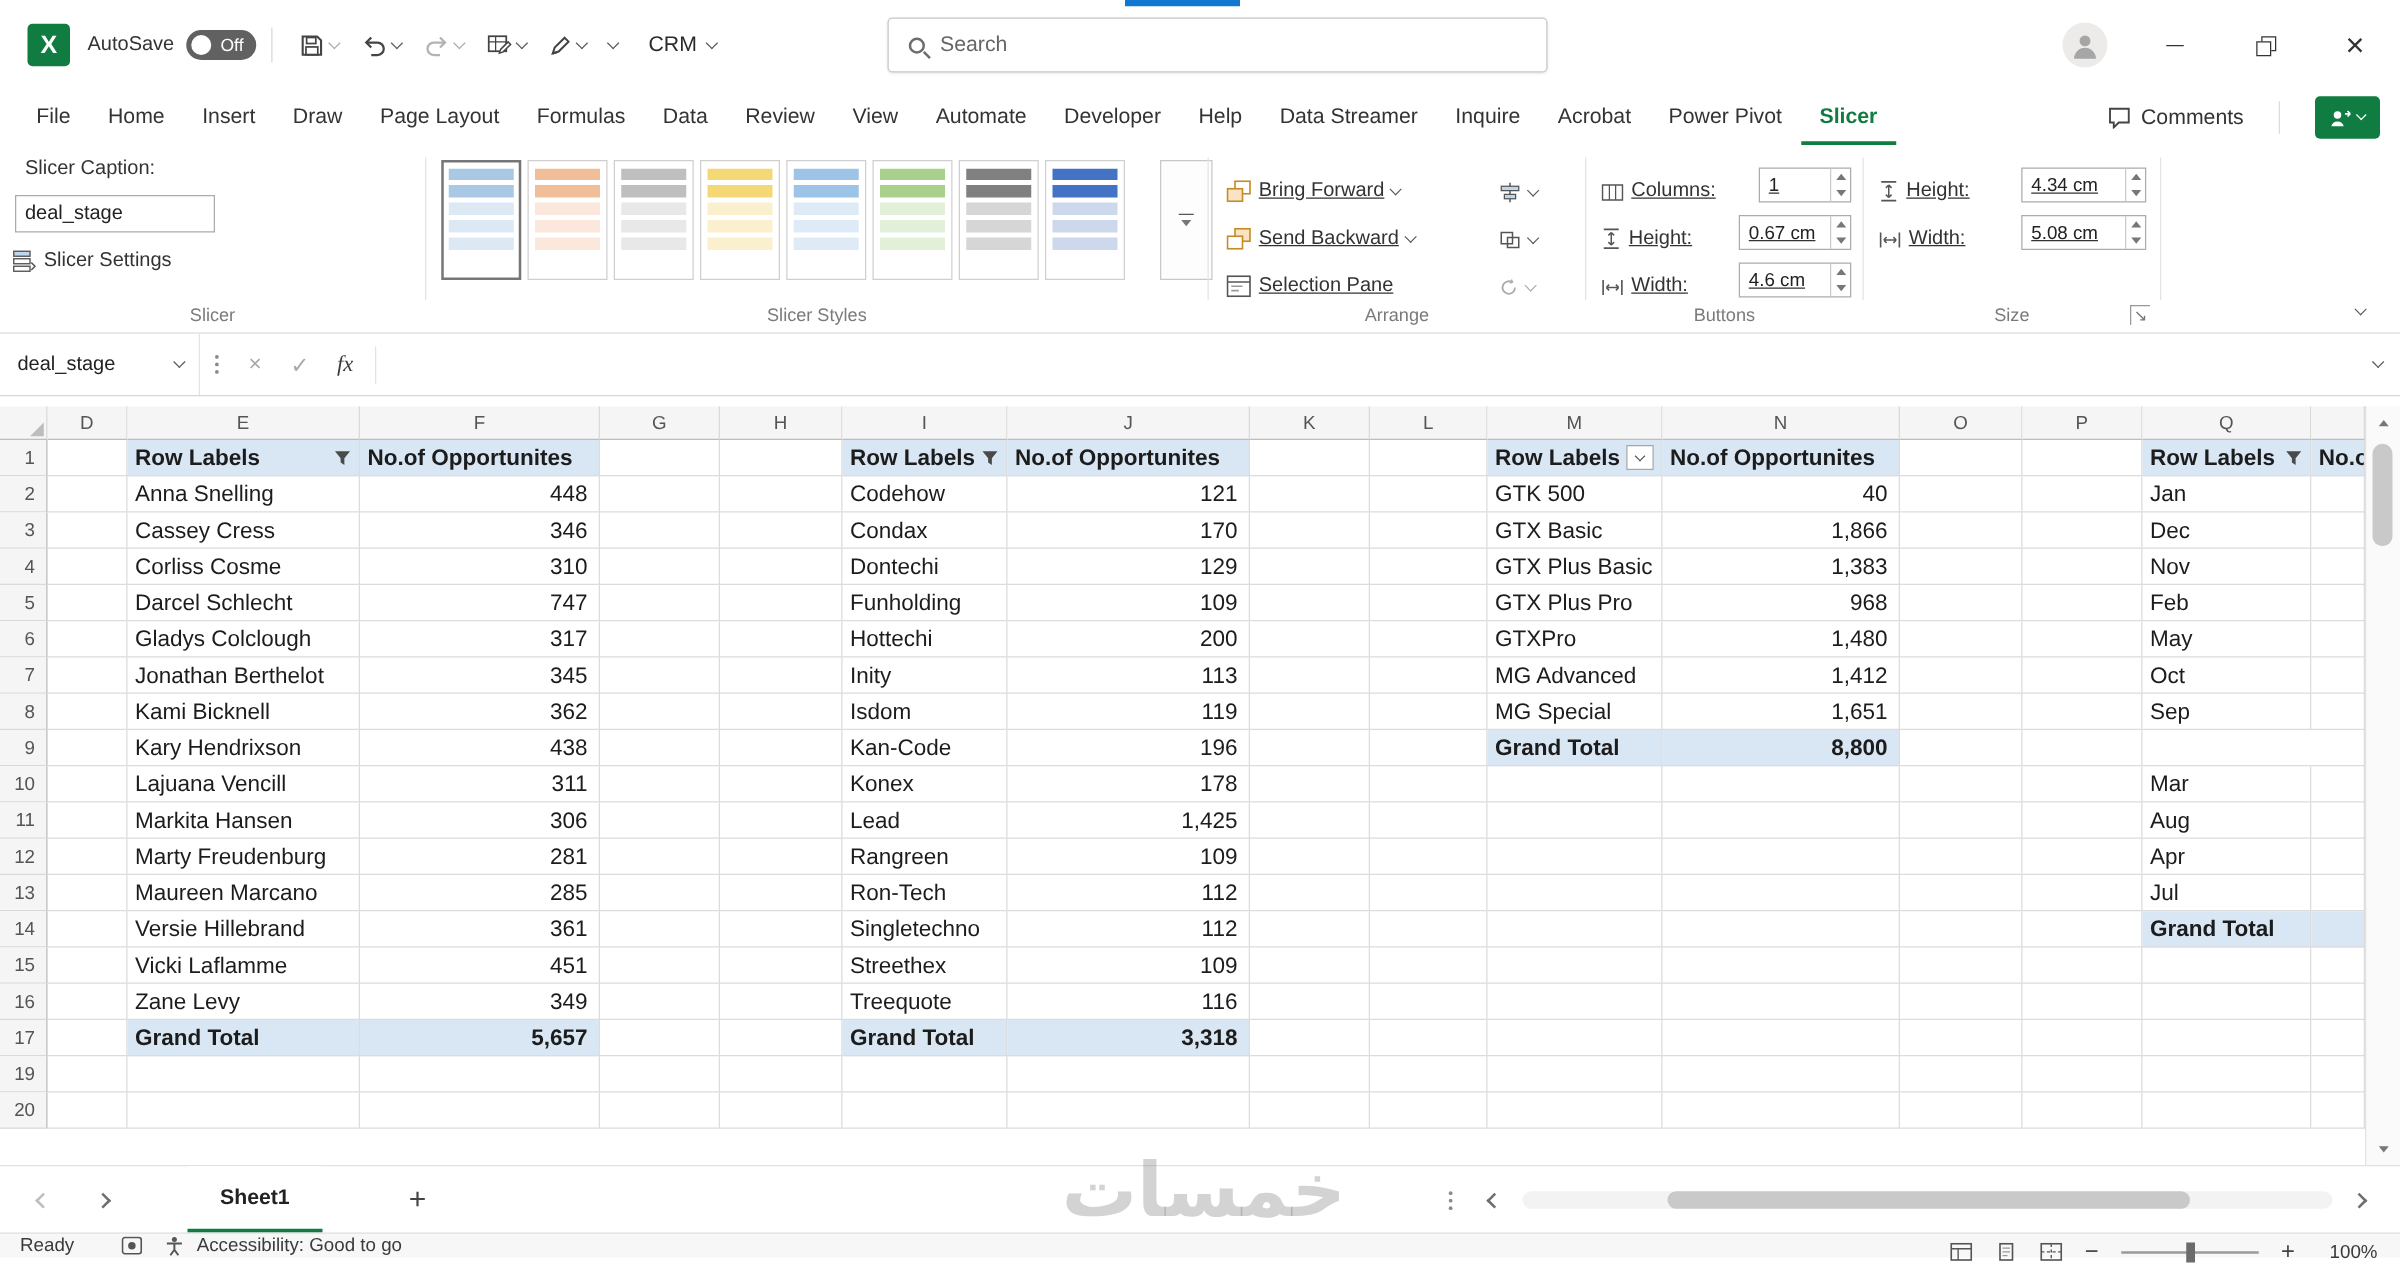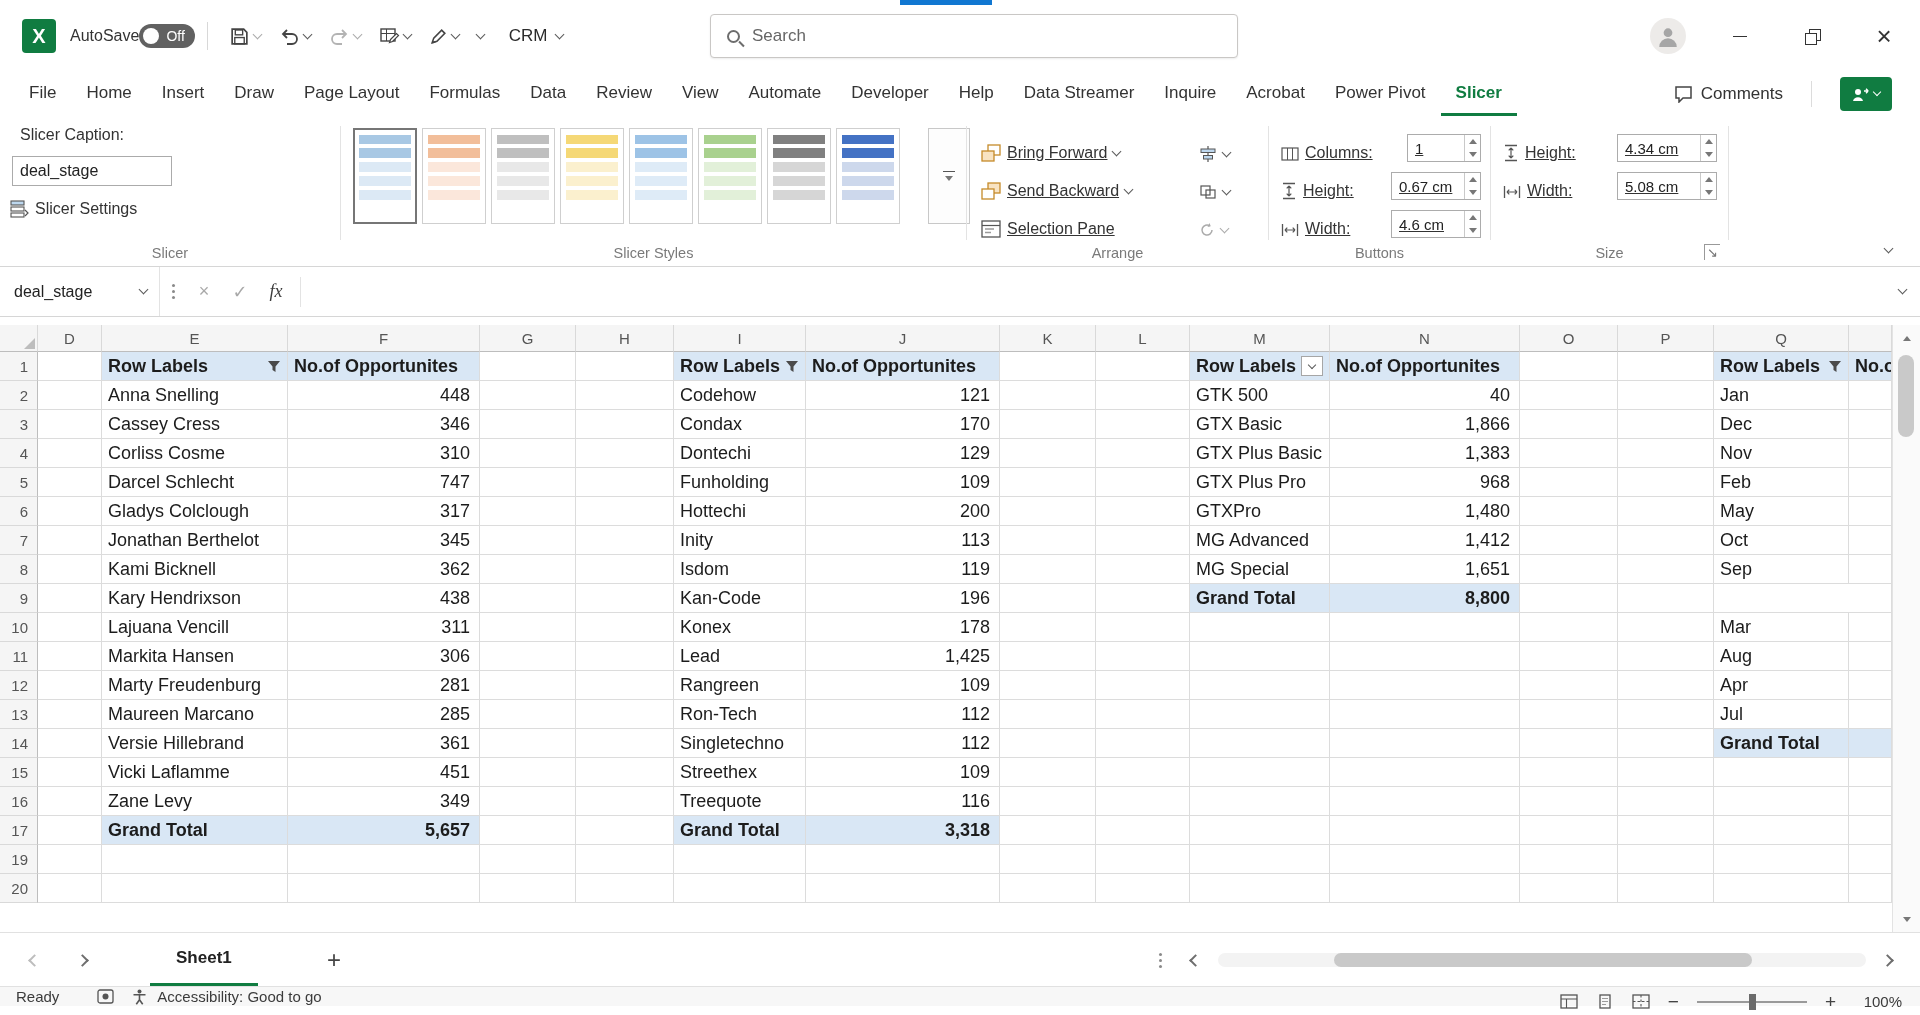--- a/index.html
+++ b/index.html
@@ -7,21 +7,21 @@
   body{font-family:"Liberation Sans",sans-serif;background:#fff;overflow:hidden;}
   .app{position:relative;width:1920px;height:1015px;background:#fff;}
 
   
   .titlebar{position:absolute;top:0;left:0;right:0;height:72px;background:#fff;display:flex;align-items:center;}
   .bluestrip{position:absolute;top:0;left:900px;width:92px;height:5px;background:var(--bluestrip,#1177D1);}
   .xlogo{width:34px;height:34px;margin-left:22px;border-radius:4px;background:var(--green,#107C41);color:#fff;
          font-weight:bold;font-size:20px;display:flex;align-items:center;justify-content:center;}
   .xlogo::before{content:"X";}
   .as-label{margin-left:14px;font-size:16px;color:#333;}
-  .toggle{height:24px;border-radius:12px;background:#616161;display:flex;align-items:center;
+  .toggle{margin-left:10px;height:24px;border-radius:12px;background:#616161;display:flex;align-items:center;
           padding:0 10px 0 4px;gap:7px;}
   .knob{width:16px;height:16px;border-radius:50%;background:#fff;}
   .toggle span{color:#fff;font-size:14px;}
   .tsep{width:1px;height:28px;background:#D8D8D8;margin:0 12px;}
   .qabtn{display:flex;align-items:center;margin:0 9px;gap:4px;}
   .chv{display:inline-block;width:7px;height:7px;border-right:1.5px solid #5a5a5a;border-bottom:1.5px solid #5a5a5a;
        transform:rotate(45deg);margin-top:-4px;}
   .chv.dim{border-color:#ABABAB;}
   .wbtitle{display:flex;align-items:center;gap:8px;margin-left:16px;font-size:17px;color:#2b2b2b;}
   .searchbox{position:absolute;left:710px;top:14px;width:528px;height:44px;border:1px solid #C9C7C5;border-radius:4px;
@@ -36,21 +36,21 @@
   .minline{width:14px;border-top:1.7px solid #333;}
   .restore{position:relative;width:15px;height:15px;}
   .restore::before{content:"";position:absolute;left:4px;top:0;width:10px;height:10px;border:1.5px solid #333;}
   .restore::after{content:"";position:absolute;left:0;top:4px;width:10px;height:10px;border:1.5px solid #333;background:#fff;}
 
   
   .tabrow{position:absolute;top:72px;left:0;right:0;height:44px;background:#fff;display:flex;align-items:stretch;}
   .rtabs{display:flex;align-items:stretch;padding-left:14px;}
   .rtab{padding:0 15px;display:flex;align-items:center;font-size:17px;color:#333;border-bottom:3px solid transparent;}
   .rtab.active{color:var(--green,#107C41);font-weight:700;border-bottom-color:var(--green,#107C41);}
-  .tab-right{position:absolute;right:12px;top:0;height:44px;display:flex;align-items:center;gap:28px;padding-right:16px;}
+  .tab-right{position:absolute;right:0;top:0;height:44px;display:flex;align-items:center;gap:28px;padding-right:16px;}
   .comments-btn{display:flex;align-items:center;gap:8px;font-size:17px;color:#333;}
   .tr-sep{width:1px;height:26px;background:#DCDCDC;}
   .share-btn{width:52px;height:34px;background:var(--green,#107C41);border-radius:4px;display:flex;align-items:center;
              justify-content:center;gap:5px;}
   .share-btn .chv{border-color:#fff;width:6px;height:6px;}
 
   
   .ribbon{position:absolute;top:116px;left:0;right:0;height:151px;background:#fff;border-bottom:1px solid #D6D6D6;font-size:16px;color:#333;}
   .rgroup{position:absolute;top:0;height:150px;}
   .glabel{position:absolute;bottom:5px;left:0;right:0;text-align:center;font-size:14.5px;color:#7A7A7A;}
@@ -1007,13 +1007,14 @@
       </span>
       <span class="zoomsign">−</span>
       <span class="zoomline">
           <span class="zoomknob"></span>
         </span>
       <span class="zoomsign">+</span>
       <span class="zoompct">100%</span>
     </div>
   </div>
 
+  <div class="watermark">خمسات</div>
 </div>
 
 </body></html>

